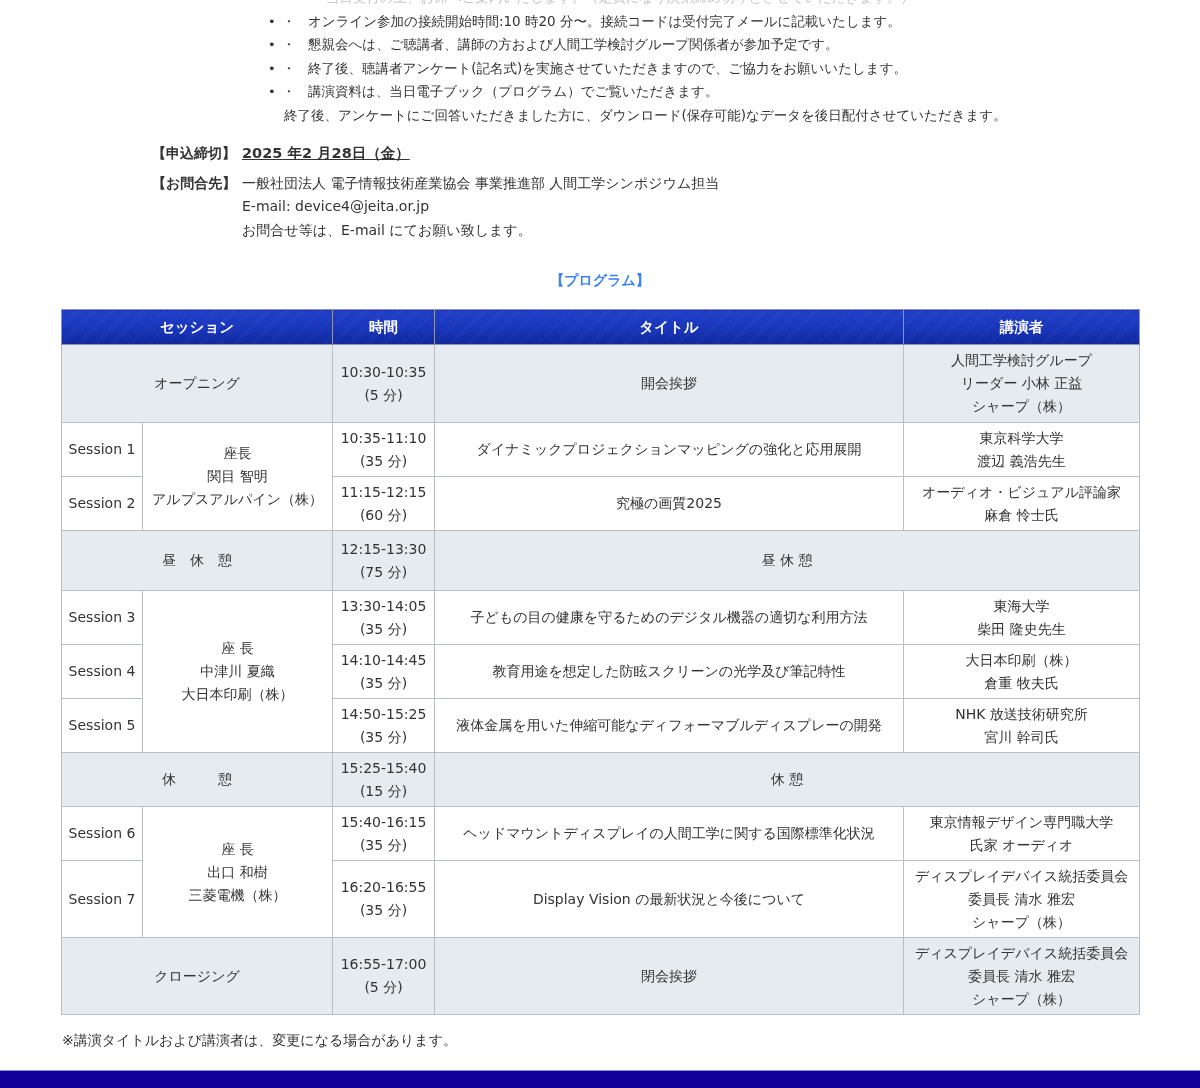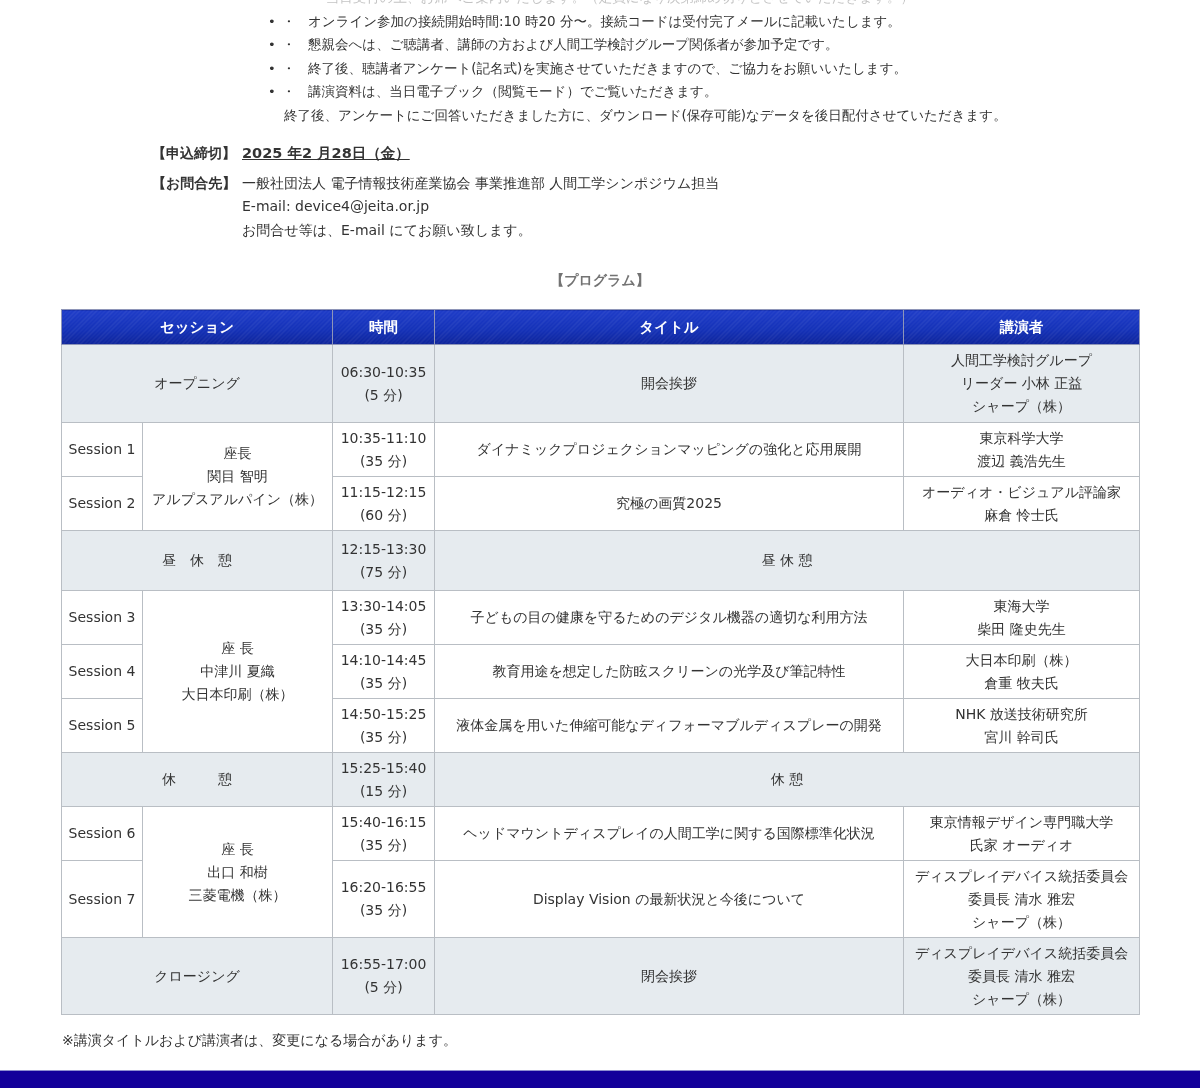--- a/index.html
+++ b/index.html
@@ -14,21 +14,21 @@
   .notes .cont { height: 23.5px; line-height: 23.5px; font-size: 13.5px; padding-left: 16px; white-space: nowrap; }
   .notes .cut { color: #555; }
 
   .info { position: absolute; left: 152px; top: 142px; width: 800px; font-size: 14px; }
   .info .row { display: flex; line-height: 23.5px; }
   .info .lbl { width: 90px; font-weight: bold; color: #333; white-space: nowrap; }
   .info .val { color: #333; }
   .info .deadline { font-weight: bold; text-decoration: underline; font-size: 14.5px; }
   .info .row.deadline-row { margin-bottom: 6px; }
 
-  .prog-title { position: absolute; left: 0; width: 1200px; top: 272px; text-align: center; font-weight: bold; font-size: 14px; color: #737373; }
+  .prog-title { position: absolute; left: 0; width: 1200px; top: 272px; text-align: center; font-weight: bold; font-size: 14px; color: #3b82f6; }
 
   table.program { position: absolute; left: 61px; top: 309px; width: 1078px; border-collapse: collapse; table-layout: fixed; font-size: 14px; }
   table.program th, table.program td { border: 1px solid #b9bec4; text-align: center; vertical-align: middle; padding: 0 4px; line-height: 23px; color: #333; }
   table.program th {
     height: 35px; color: #ffffff; font-weight: bold; font-size: 14.5px;
     background-color: #1a2fb0;
     background-image: repeating-linear-gradient(135deg, rgba(255,255,255,0.07) 0px, rgba(255,255,255,0.07) 1px, rgba(0,0,0,0) 1px, rgba(0,0,0,0) 3px),
                       linear-gradient(180deg, #1e3cc8 0%, #1431b8 55%, #0e249a 100%);
     border-color: #8e95b8;
   }
@@ -57,21 +57,21 @@
     <span class="txt">懇親会へは、ご聴講者、講師の方および人間工学検討グループ関係者が参加予定です。</span>
   </div>
   <div class="li">
     <span class="dot">•</span>
     <span class="mid">・</span>
     <span class="txt">終了後、聴講者アンケート(記名式)を実施させていただきますので、ご協力をお願いいたします。</span>
   </div>
   <div class="li">
     <span class="dot">•</span>
     <span class="mid">・</span>
-    <span class="txt">講演資料は、当日電子ブック（閲覧モード）でご覧いただきます。</span>
+    <span class="txt">講演資料は、当日電子ブック（プログラム）でご覧いただきます。</span>
   </div>
   <div class="cont">終了後、アンケートにご回答いただきました方に、ダウンロード(保存可能)なデータを後日配付させていただきます。</div>
 </div>
 
 <div class="info">
   <div class="row deadline-row">
     <span class="lbl">【申込締切】</span>
     <span class="val deadline">2025 年2 月28日（金）</span>
   </div>
   <div class="row">
@@ -104,21 +104,21 @@
       <th>時間</th>
       <th>タイトル</th>
       <th>講演者</th>
     </tr>
   </thead>
   <tbody>
 
     <tr class="shade" style="height:78px;">
       <td colspan="2">オープニング</td>
       <td>
-        <div>06:30-10:35</div>
+        <div>10:30-10:35</div>
         <div>(5 分)</div>
       </td>
       <td>開会挨拶</td>
       <td>
         <div>人間工学検討グループ</div>
         <div>リーダー 小林 正益</div>
         <div>シャープ（株）</div>
       </td>
     </tr>
 

